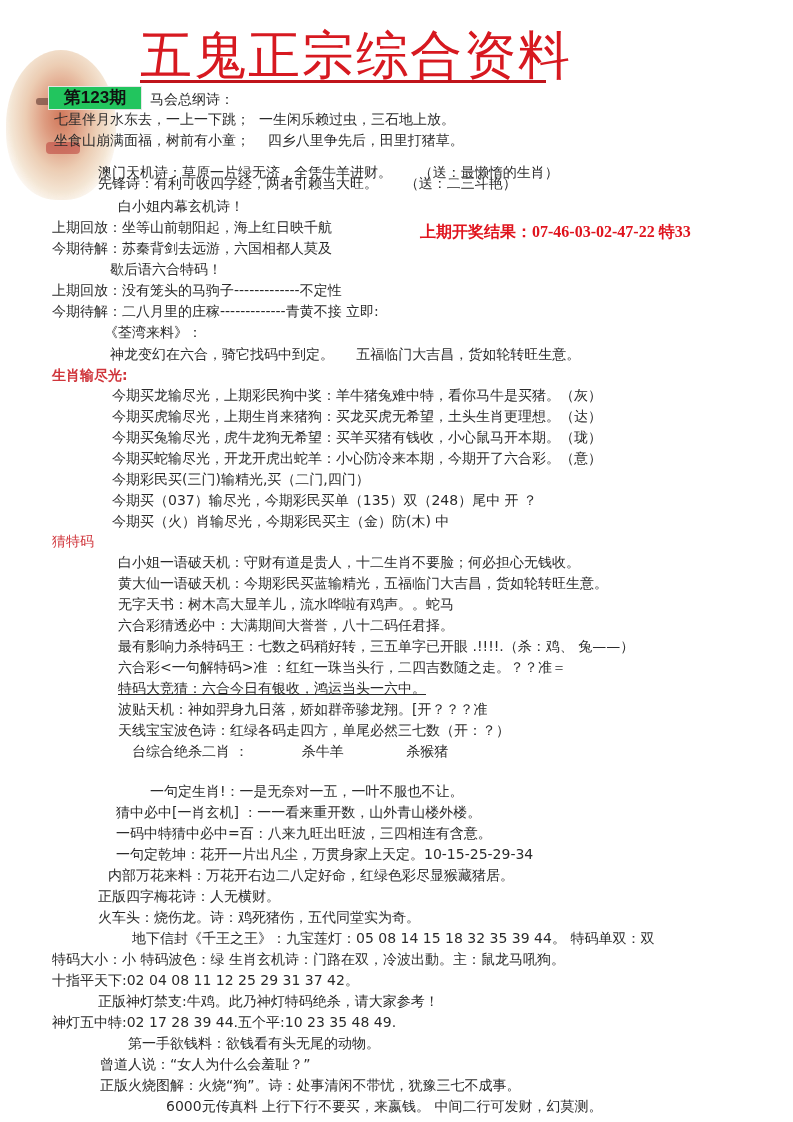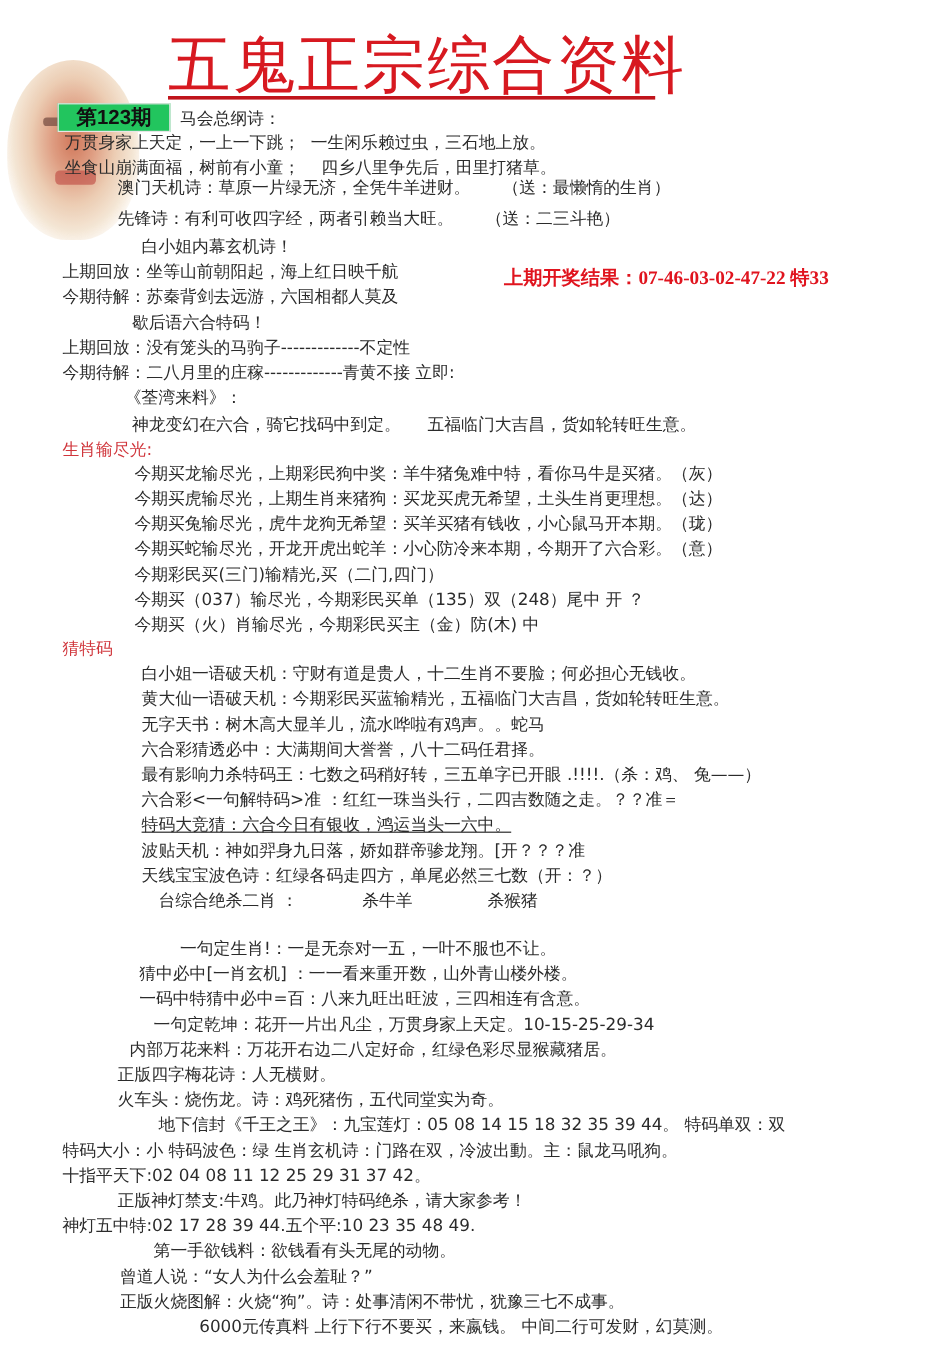--- a/index.html
+++ b/index.html
@@ -48,36 +48,36 @@
   <span class="eye l"></span>
   <span class="eye r"></span>
   <span class="mouth"></span>
 </div>
 
 <div class="title">五鬼正宗综合资料</div>
 <div class="title-rule"></div>
 <div class="issue-badge">第123期</div>
 
 <div class="line" style="left:150px;top:90px;text-align:right;">马会总纲诗：</div>
-<div class="line" style="left:54px;top:110px;">万贯身家上天定，一上一下跳；  一生闲乐赖过虫，三石地上放。</div>
+<div class="line" style="left:54px;top:110px;">七星伴月水东去，一上一下跳；  一生闲乐赖过虫，三石地上放。</div>
 <div class="line" style="left:54px;top:131px;">坐食山崩满面福，树前有小童；    四乡八里争先后，田里打猪草。</div>
-<div class="line" style="left:98px;top:148px;">澳门天机诗：草原一片绿无济，全凭牛羊进财。      （送：最懒惰的生肖）</div>
+<div class="line" style="left:98px;top:163px;">澳门天机诗：草原一片绿无济，全凭牛羊进财。      （送：最懒惰的生肖）</div>
 <div class="line" style="left:98px;top:174px;">先锋诗：有利可收四字经，两者引赖当大旺。      （送：二三斗艳）</div>
 <div class="line" style="left:118px;top:197px;">白小姐内幕玄机诗！</div>
 <div class="line" style="left:52px;top:218px;">上期回放：坐等山前朝阳起，海上红日映千航</div>
 <div class="line" style="left:52px;top:239px;">今期待解：苏秦背剑去远游，六国相都人莫及</div>
 <div class="line" style="left:110px;top:260px;">歇后语六合特码！</div>
 <div class="line" style="left:52px;top:281px;">上期回放：没有笼头的马驹子-------------不定性</div>
 <div class="line" style="left:52px;top:302px;">今期待解：二八月里的庄稼-------------青黄不接 立即:</div>
 <div class="line" style="left:104px;top:323px;">《荃湾来料》：</div>
 <div class="line" style="left:110px;top:345px;">神龙变幻在六合，骑它找码中到定。     五福临门大吉昌，货如轮转旺生意。</div>
 
 <div class="result">上期开奖结果：07-46-03-02-47-22 特33</div>
 
-<div class="line section-red" style="left:52px;top:366px;">生肖输尽光:</div>
+<div class="line section-red" style="left:52px;top:366px;font-weight:bold;">生肖输尽光:</div>
 <div class="line" style="left:112px;top:386px;">今期买龙输尽光，上期彩民狗中奖：羊牛猪兔难中特，看你马牛是买猪。（灰）</div>
 <div class="line" style="left:112px;top:407px;">今期买虎输尽光，上期生肖来猪狗：买龙买虎无希望，土头生肖更理想。（达）</div>
 <div class="line" style="left:112px;top:428px;">今期买兔输尽光，虎牛龙狗无希望：买羊买猪有钱收，小心鼠马开本期。（珑）</div>
 <div class="line" style="left:112px;top:449px;">今期买蛇输尽光，开龙开虎出蛇羊：小心防冷来本期，今期开了六合彩。（意）</div>
 <div class="line" style="left:112px;top:470px;">今期彩民买(三门)输精光,买（二门,四门）</div>
 <div class="line" style="left:112px;top:491px;">今期买（037）输尽光，今期彩民买单（135）双（248）尾中 开 ？</div>
 <div class="line" style="left:112px;top:512px;">今期买（火）肖输尽光，今期彩民买主（金）防(木) 中</div>
 
 <div class="line section-red" style="left:52px;top:532px;text-align:right;">猜特码</div>
 <div class="line" style="left:118px;top:553px;">白小姐一语破天机：守财有道是贵人，十二生肖不要脸；何必担心无钱收。</div>
@@ -87,21 +87,21 @@
 <div class="line" style="left:118px;top:637px;">最有影响力杀特码王：七数之码稍好转，三五单字已开眼 .!!!!.（杀：鸡、 兔——）</div>
 <div class="line" style="left:118px;top:658px;">六合彩&lt;一句解特码&gt;准 ：红红一珠当头行，二四吉数随之走。？？准＝</div>
 <div class="line" style="left:118px;top:679px;text-decoration:underline;">特码大竞猜：六合今日有银收，鸿运当头一六中。</div>
 <div class="line" style="left:118px;top:700px;">波贴天机：神如羿身九日落，娇如群帝骖龙翔。[开？？？准</div>
 <div class="line" style="left:118px;top:721px;">天线宝宝波色诗：红绿各码走四方，单尾必然三七数（开：？）</div>
 <div class="line" style="left:132px;top:742px;">台综合绝杀二肖 ：            杀牛羊              杀猴猪</div>
 
 <div class="line" style="left:150px;top:782px;">一句定生肖!：一是无奈对一五，一叶不服也不让。</div>
 <div class="line" style="left:116px;top:803px;">猜中必中[一肖玄机] ：一一看来重开数，山外青山楼外楼。</div>
 <div class="line" style="left:116px;top:824px;">一码中特猜中必中=百：八来九旺出旺波，三四相连有含意。</div>
-<div class="line" style="left:116px;top:845px;margin-left:12px;">一句定乾坤：花开一片出凡尘，万贯身家上天定。10-15-25-29-34</div>
+<div class="line" style="left:116px;top:845px;">一句定乾坤：花开一片出凡尘，万贯身家上天定。10-15-25-29-34</div>
 <div class="line" style="left:108px;top:866px;">内部万花来料：万花开右边二八定好命，红绿色彩尽显猴藏猪居。</div>
 <div class="line" style="left:98px;top:887px;">正版四字梅花诗：人无横财。</div>
 <div class="line" style="left:98px;top:908px;">火车头：烧伤龙。诗：鸡死猪伤，五代同堂实为奇。</div>
 <div class="line" style="left:132px;top:929px;">地下信封《千王之王》：九宝莲灯：05 08 14 15 18 32 35 39 44。 特码单双：双</div>
 <div class="line" style="left:52px;top:950px;">特码大小：小 特码波色：绿 生肖玄机诗：门路在双，冷波出動。主：鼠龙马吼狗。</div>
 <div class="line" style="left:52px;top:971px;">十指平天下:02 04 08 11 12 25 29 31 37 42。</div>
 <div class="line" style="left:98px;top:992px;">正版神灯禁支:牛鸡。此乃神灯特码绝杀，请大家参考！</div>
 <div class="line" style="left:52px;top:1013px;">神灯五中特:02 17 28 39 44.五个平:10 23 35 48 49.</div>
 <div class="line" style="left:128px;top:1034px;">第一手欲钱料：欲钱看有头无尾的动物。</div>
 <div class="line" style="left:100px;top:1055px;">曾道人说：“女人为什么会羞耻？”</div>

